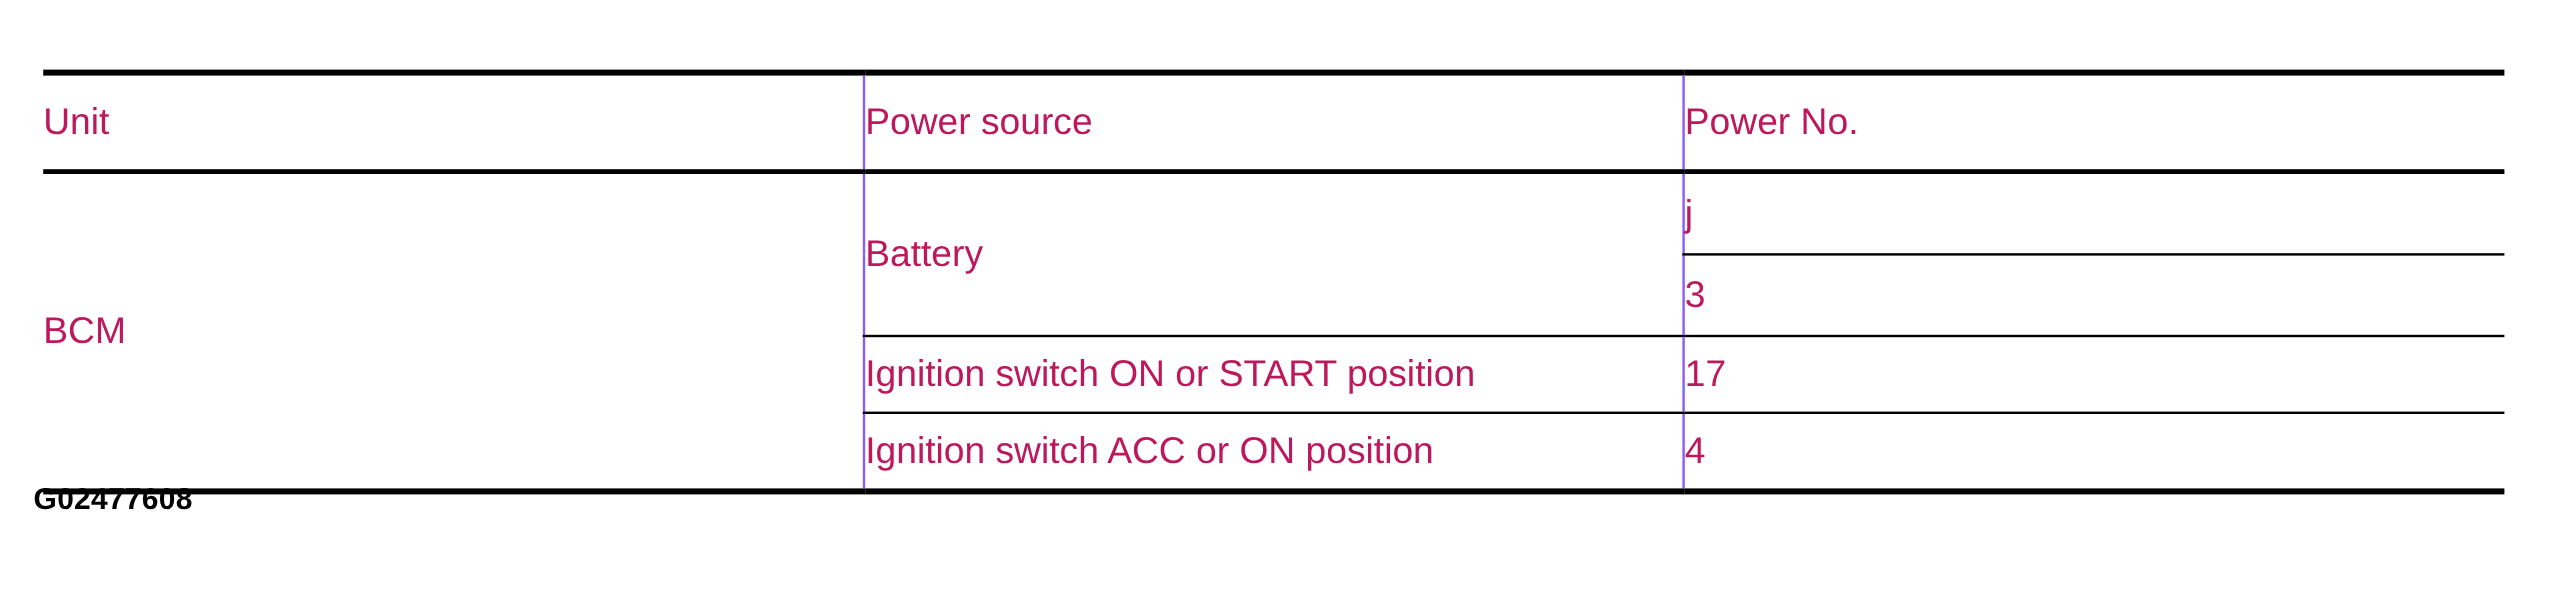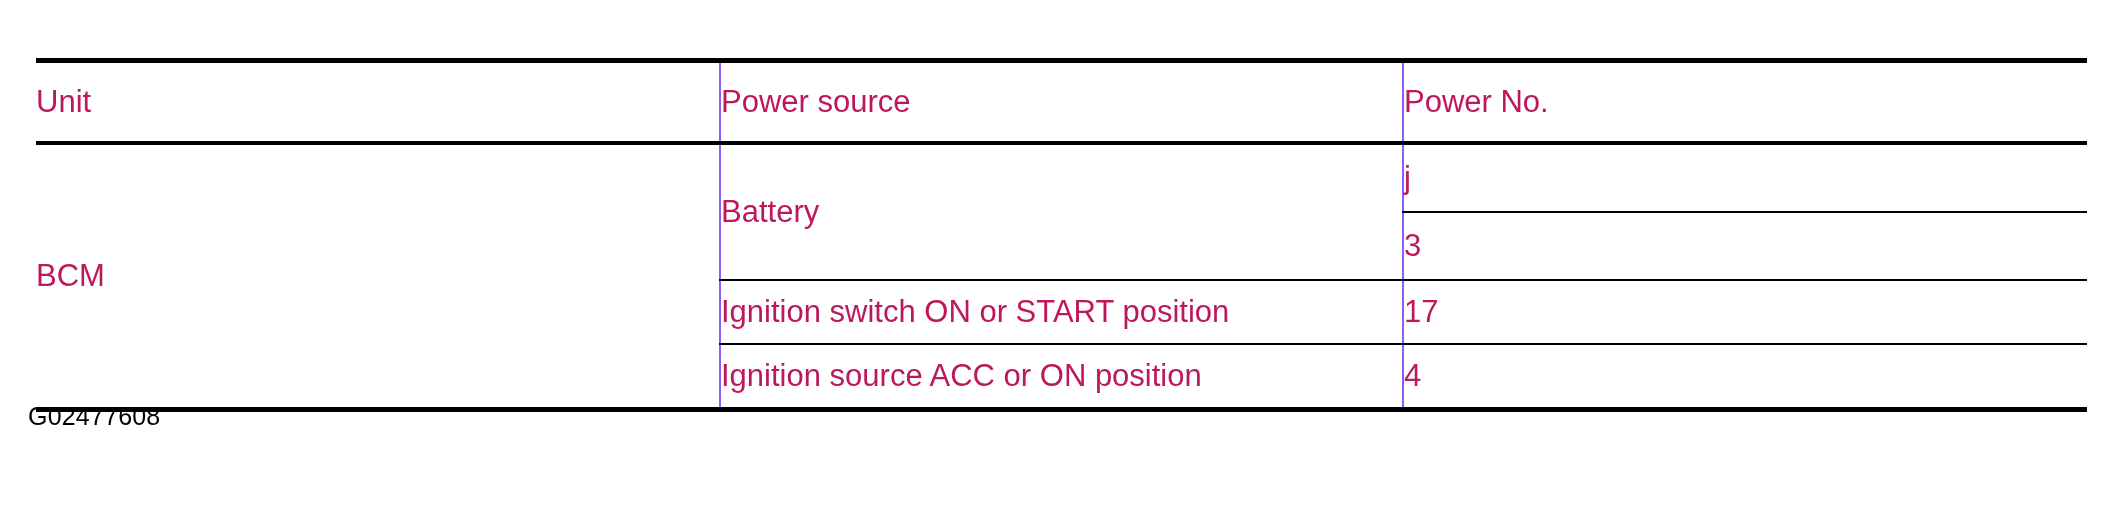--- a/index.html
+++ b/index.html
@@ -91,20 +91,21 @@
 
   
   .caption {
     position: absolute;
     left: 28px;
     top: 402px;
     font-size: 25px;
     letter-spacing: 0.2px;
     color: #000000;
     white-space: nowrap;
+    font-weight: bold;
   }
 </style>
 </head>
 <body>
 
 <div class="page">
 
   <div class="fuse-table-wrap">
     <table class="fuse-table">
       <colgroup>
@@ -126,21 +127,21 @@
           <td class="cell-fuse rule-thin-bottom row-h-short">j</td>
         </tr>
         <tr class="data-row">
           <td class="cell-fuse rule-thin-bottom row-h-short">3</td>
         </tr>
         <tr class="data-row">
           <td class="cell-power rule-thin-bottom row-h-mid">Ignition switch ON or START position</td>
           <td class="cell-fuse rule-thin-bottom row-h-mid">17</td>
         </tr>
         <tr class="data-row">
-          <td class="cell-power rule-thick-bottom row-h-mid">Ignition source ACC or ON position</td>
+          <td class="cell-power rule-thick-bottom row-h-mid">Ignition switch ACC or ON position</td>
           <td class="cell-fuse rule-thick-bottom row-h-mid">4</td>
         </tr>
       </tbody>
     </table>
   </div>
 
   <div class="caption">G02477608</div>
 
 </div>
 

